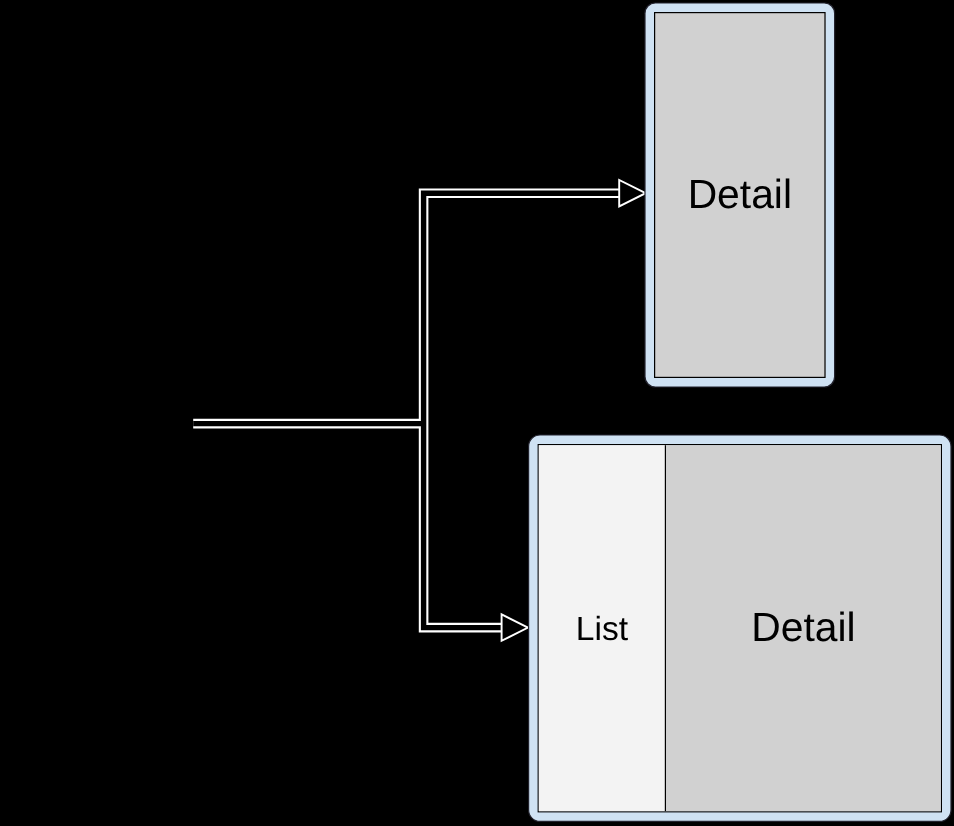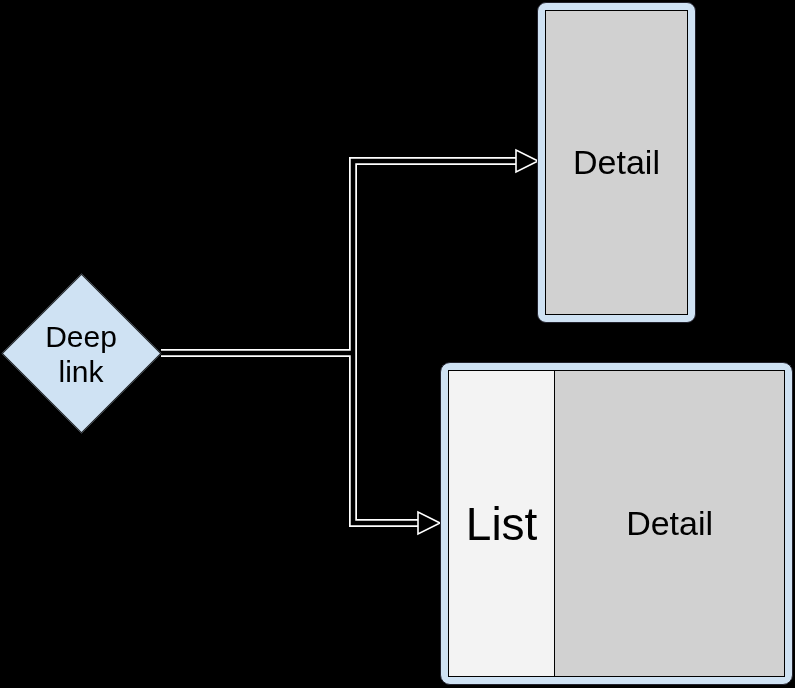--- a/index.html
+++ b/index.html
@@ -62,21 +62,21 @@
   }
   .tablet-screen{
     position:absolute;inset:7px;
     border:1px solid var(--inner-border);
     display:flex;flex-direction:row;align-items:stretch;
   }
   .list-pane{
     width:31.4%;background:var(--list-pane-bg);
     border-right:1px solid var(--inner-border);
     display:flex;align-items:center;justify-content:center;
-    font-size:46px;
+    font-size:28px;
   }
   .detail-pane{
     flex:1;background:var(--screen-gray);
     display:flex;align-items:center;justify-content:center;
     font-size:34px;
   }
 </style>
 </head>
 <body>
 
@@ -84,24 +84,20 @@
 
   <svg class="connectors" width="795" height="688" viewBox="0 0 795 688">
     <path class="line-casing" d="M161 353 H354"></path>
     <path class="line-casing" d="M516 161 H353 V523 H420"></path>
     <path class="line-core" d="M161 353 H354"></path>
     <path class="line-core" d="M516 161 H353 V523 H420"></path>
     <polygon class="arrowhead" points="538,161 516,150 516,172"></polygon>
     <polygon class="arrowhead" points="440,523 418,512 418,534"></polygon>
   </svg>
 
-  <div class="diamond-wrap">
-    <div class="diamond-shape"></div>
-    <div class="diamond-label">Deep link</div>
-  </div>
 
   <div class="phone-frame">
     <div class="phone-screen">
       <span>Detail</span>
     </div>
   </div>
 
   <div class="tablet-frame">
     <div class="tablet-screen">
       <div class="list-pane">

